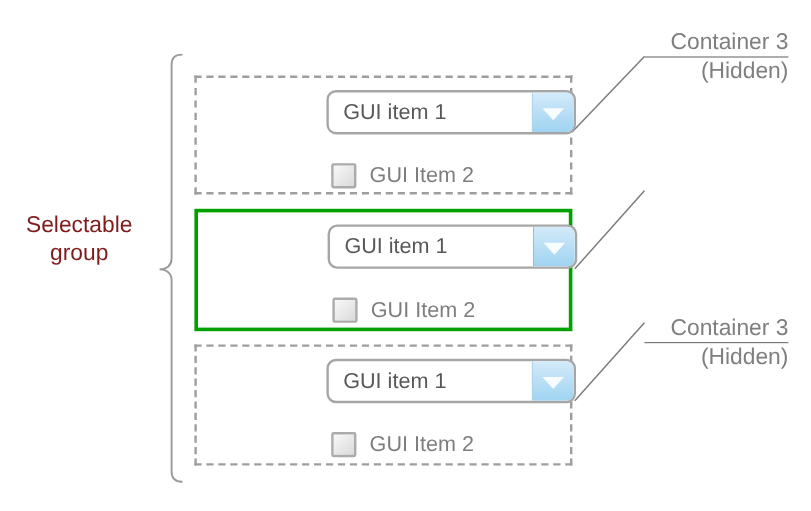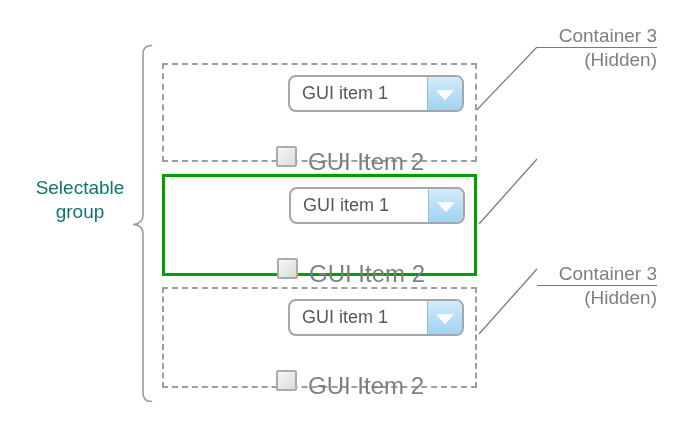--- a/index.html
+++ b/index.html
@@ -1,33 +1,33 @@
 <!DOCTYPE html>
 <html><head>
 <meta charset="utf-8">
 <style>
   * { margin:0; padding:0; box-sizing:border-box; }
   html,body { background:#ffffff; }
   body { font-family:"Liberation Sans", sans-serif; }
   .canvas { position:relative; width:676px; height:426px; background:#fff; overflow:hidden; }
 
   .group-label {
-    position:absolute; left:18px; top:176px; width:124px;
-    text-align:center; font-size:19px; line-height:24px; color:#0f766e;
+    position:absolute; left:4px; top:176px; width:124px;
+    text-align:center; font-size:19px; line-height:24px; color:#7f1d1d;
   }
 
   .decor { position:absolute; left:0; top:0; width:676px; height:426px; pointer-events:none; }
 
   .gcontainer { position:absolute; left:162px; width:315px; background:#fff; }
   .c1 { top:63px;  height:99px;  border:2px dashed #9E9E9E; }
   .c2 { top:174px; height:102px; border:3px solid #00A000; }
   .c3 { top:287px; height:101px; border:2px dashed #9E9E9E; }
 
   .dropdown {
-    position:absolute; left:124px; top:10px; width:176px; height:37px;
+    position:absolute; left:108px; top:10px; width:208px; height:37px;
     background:#ffffff; border:2px solid #A6A6A6; border-radius:8px;
   }
   .dd-text {
     position:absolute; left:12px; top:0; line-height:32px;
     font-size:18px; color:#57585A; white-space:nowrap;
   }
   .dd-btn {
     position:absolute; top:0; right:0; width:35px; height:33px;
     background:linear-gradient(#d3ebfa,#9fd3f1);
     border-left:1px solid #8FC0DF; border-radius:0 6px 6px 0;
@@ -37,21 +37,21 @@
     width:0; height:0;
     border-left:9px solid transparent; border-right:9px solid transparent;
     border-top:10px solid #F8FCFF;
   }
 
   .check-row { position:absolute; left:112px; top:71px; display:flex; align-items:center; }
   .checkbox {
     width:21px; height:21px; border:2px solid #ABABAB; border-radius:2px;
     background:linear-gradient(135deg,#f8f8f8,#dadada);
   }
-  .check-label { margin-left:11px; font-size:24px; color:#7E7E7E; white-space:nowrap;margin-top:12px; }
+  .check-label { margin-left:11px; font-size:18px; color:#7E7E7E; white-space:nowrap; }
 
   .callout { position:absolute; left:537px; width:120px; font-size:19px; color:#7F7F7F; text-align:right; }
   .callout-title { line-height:20px; padding-bottom:1px; border-bottom:1px solid #7A7A7A; white-space:nowrap; }
   .callout-state { line-height:20px; padding-top:2px; white-space:nowrap; }
   .co1 { top:26px; }
   .co2 { top:138px; }
   .co3 { top:264px; }
 </style>
 </head>
 <body>

